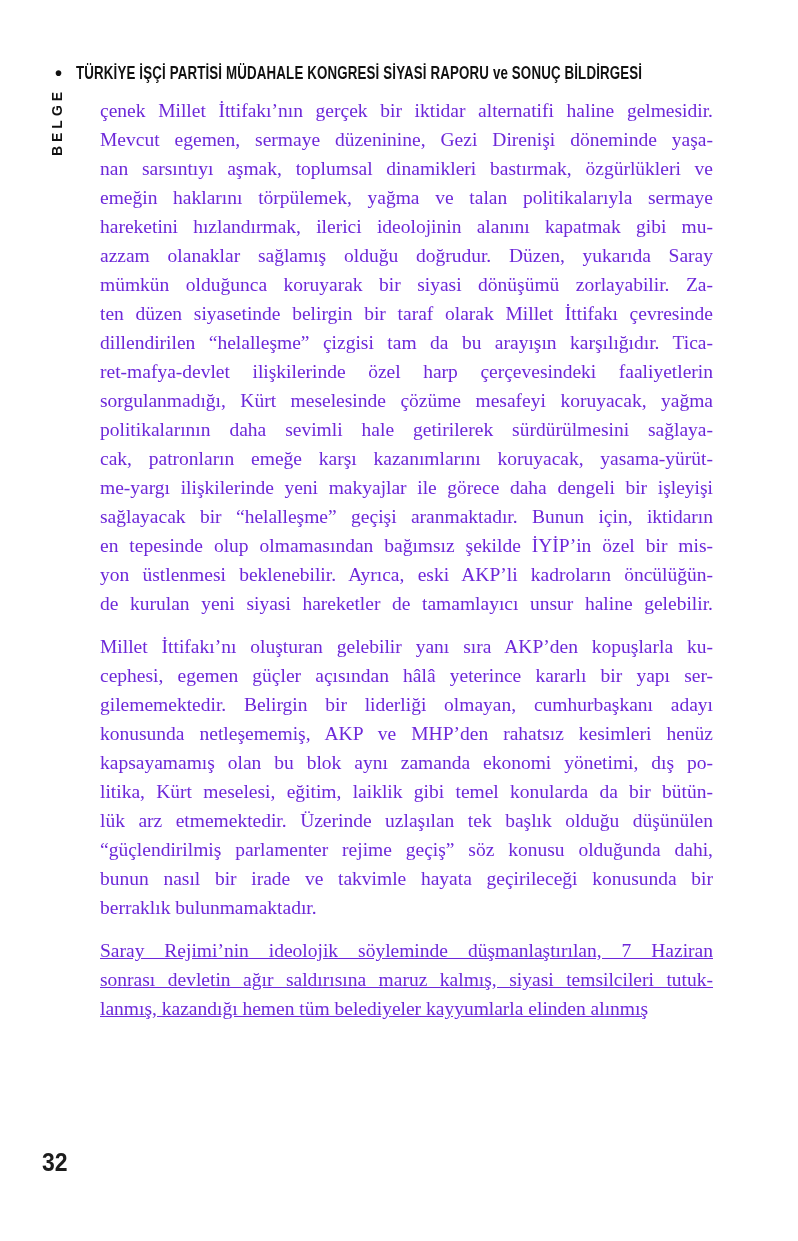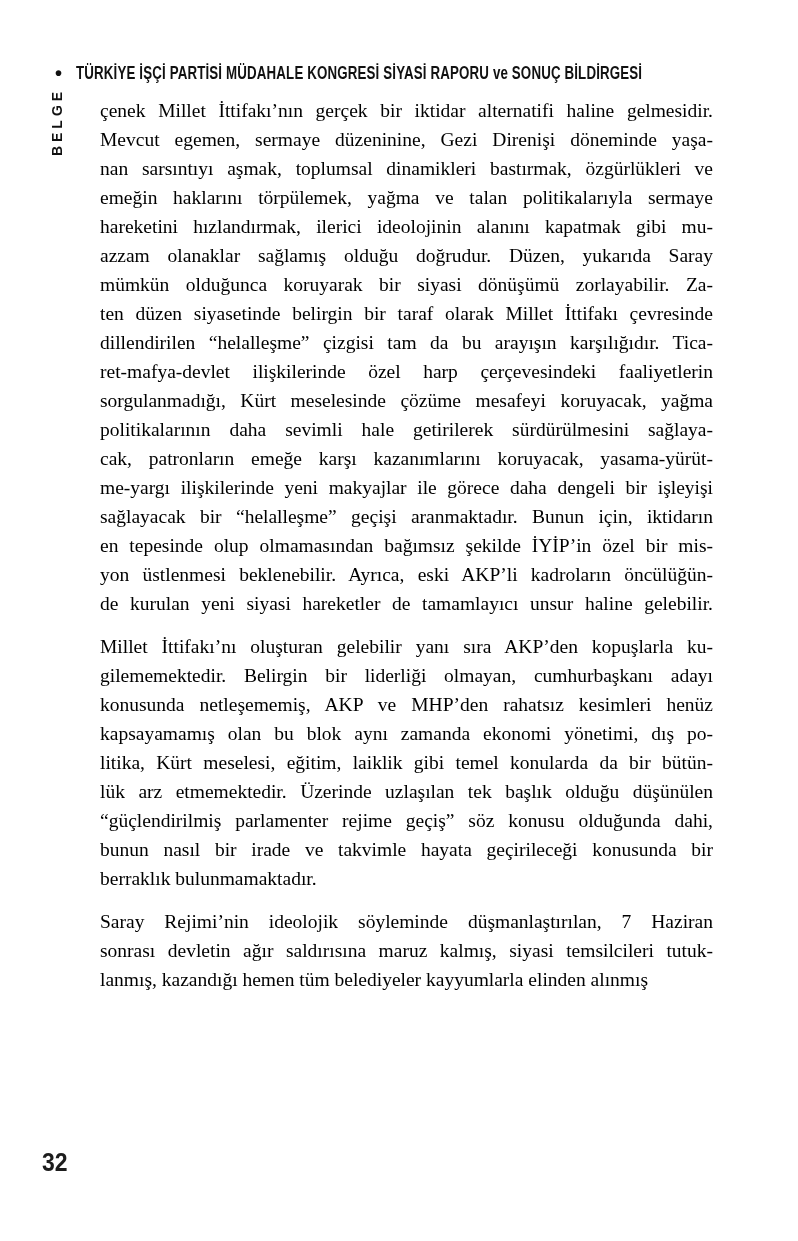--- a/index.html
+++ b/index.html
@@ -64,24 +64,24 @@
     color: #111111;
     white-space: nowrap;
   }
 
   
   .body-column {
     position: absolute;
     left: 100px;
     top: 96px;
     width: 613px;
-    color: #000000;
+    color: #6d28d9;
   }
   .paragraph { margin: 0 0 14px 0; }
-  .paragraph:last-child { margin-bottom: 0; }
+  .paragraph:last-child { margin-bottom: 0; text-decoration: underline; }
   .line {
     font-family: "Liberation Serif", serif;
     font-size: 19.5px;
     line-height: 29px;
     height: 29px;
     white-space: normal;
     text-align: justify;
     text-align-last: justify;
     overflow: hidden;
   }
@@ -132,20 +132,21 @@
         <div class="line">politikalarının daha sevimli hale getirilerek sürdürülmesini sağlaya-</div>
         <div class="line">cak, patronların emeğe karşı kazanımlarını koruyacak, yasama-yürüt-</div>
         <div class="line">me-yargı ilişkilerinde yeni makyajlar ile görece daha dengeli bir işleyişi</div>
         <div class="line">sağlayacak bir “helalleşme” geçişi aranmaktadır. Bunun için, iktidarın</div>
         <div class="line">en tepesinde olup olmamasından bağımsız şekilde İYİP’in özel bir mis-</div>
         <div class="line">yon üstlenmesi beklenebilir. Ayrıca, eski AKP’li kadroların öncülüğün-</div>
         <div class="line">de kurulan yeni siyasi hareketler de tamamlayıcı unsur haline gelebilir.</div>
       </div>
       <div class="paragraph">
         <div class="line">Millet İttifakı’nı oluşturan gelebilir yanı sıra AKP’den kopuşlarla ku-</div>
+        <div class="line">cephesi, egemen güçler açısından hâlâ yeterince kararlı bir yapı ser-</div>
         <div class="line">gilememektedir. Belirgin bir liderliği olmayan, cumhurbaşkanı adayı</div>
         <div class="line">konusunda netleşememiş, AKP ve MHP’den rahatsız kesimleri henüz</div>
         <div class="line">kapsayamamış olan bu blok aynı zamanda ekonomi yönetimi, dış po-</div>
         <div class="line">litika, Kürt meselesi, eğitim, laiklik gibi temel konularda da bir bütün-</div>
         <div class="line">lük arz etmemektedir. Üzerinde uzlaşılan tek başlık olduğu düşünülen</div>
         <div class="line">“güçlendirilmiş parlamenter rejime geçiş” söz konusu olduğunda dahi,</div>
         <div class="line">bunun nasıl bir irade ve takvimle hayata geçirileceği konusunda bir</div>
         <div class="line para-end">berraklık bulunmamaktadır.</div>
       </div>
       <div class="paragraph">

